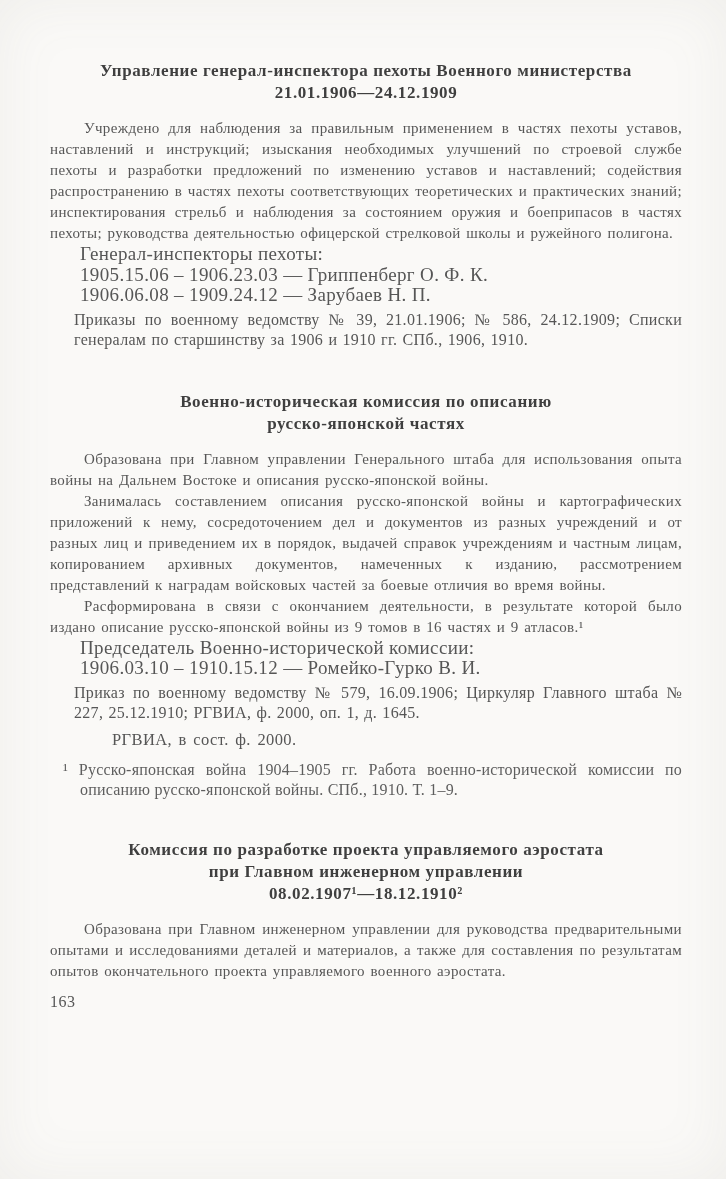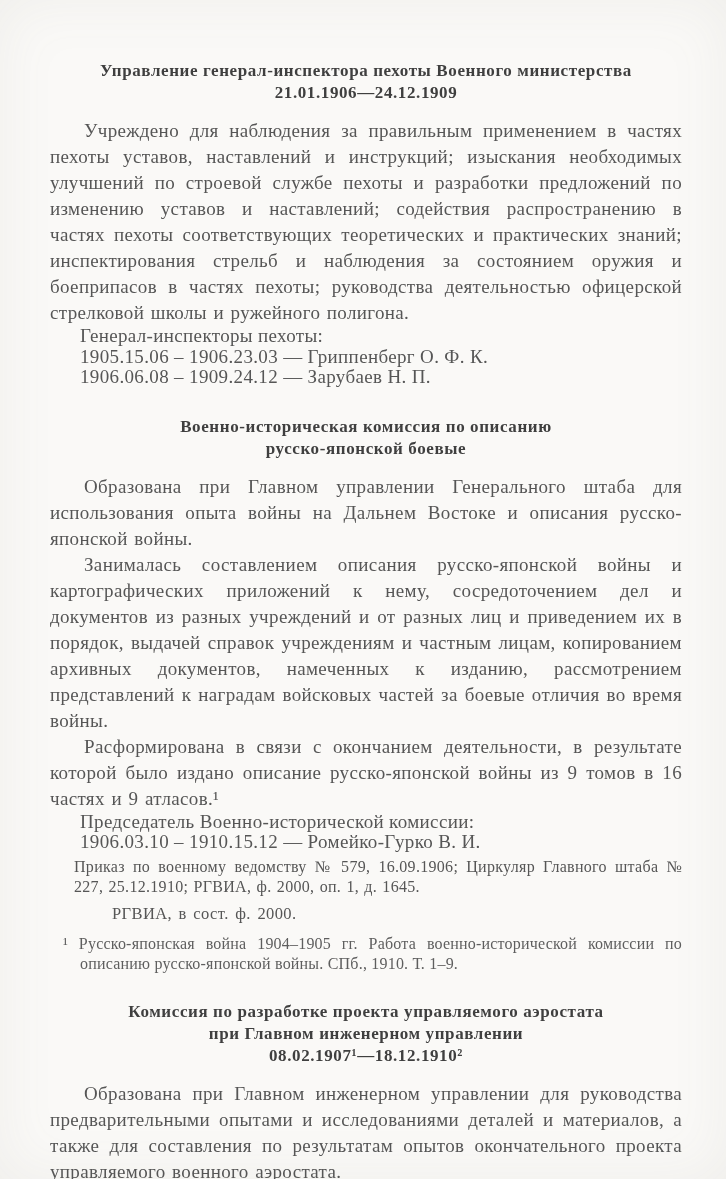--- a/index.html
+++ b/index.html
@@ -20,35 +20,35 @@
     position: relative;
     width: 726px;
     height: 1179px;
     padding: 60px 44px 0 50px;
     overflow: hidden;
     background: var(--page-bg);
     box-shadow: inset 0 0 60px rgba(120,115,105,0.08);
     color: var(--body-text);
   }
   .entry { margin: 0; }
-  .entry + .entry { margin-top: 28px; }
+  .entry + .entry { margin-top: 40px; }
   .entry-title {
     margin: 0 0 14px 0;
     text-align: center;
     font-size: 17px;
     font-weight: bold;
     line-height: 22px;
     letter-spacing: 0.6px;
     color: var(--heading-text);
   }
   .tl { display: block; }
   .body-par {
     margin: 0;
-    font-size: 19px;
-    line-height: 26px;
+    font-size: 15px;
+    line-height: 21px;
     text-align: justify;
     text-indent: 34px;
     letter-spacing: 0.35px;
     word-spacing: 1.5px;
   }
   .line-item {
     margin: 0 0 0 30px;
     font-size: 19px;
     line-height: 20.5px;
     letter-spacing: 0.35px;
@@ -92,26 +92,27 @@
 
   <section class="entry">
     <h2 class="entry-title">
       <span class="tl">Управление генерал-инспектора пехоты Военного министерства</span>
       <span class="tl">21.01.1906—24.12.1909</span>
     </h2>
     <p class="body-par">Учреждено для наблюдения за правильным применением в частях пехоты уставов, наставлений и инструкций; изыскания необходимых улучшений по строевой службе пехоты и разработки предложений по изменению уставов и наставлений; содействия распространению в частях пехоты соответствующих теоретических и практических знаний; инспектирования стрельб и наблюдения за состоянием оружия и боеприпасов в частях пехоты; руководства деятельностью офицерской стрелковой школы и ружейного полигона.</p>
     <p class="line-item">Генерал-инспекторы пехоты:</p>
     <p class="line-item">1905.15.06 – 1906.23.03 — Гриппенберг О. Ф. К.</p>
     <p class="line-item">1906.06.08 – 1909.24.12 — Зарубаев Н. П.</p>
+    <p class="sources">Приказы по военному ведомству № 39, 21.01.1906; № 586, 24.12.1909; Списки генералам по старшинству за 1906 и 1910 гг. СПб., 1906, 1910.</p>
   </section>
 
   <section class="entry">
     <h2 class="entry-title">
       <span class="tl">Военно-историческая комиссия по описанию</span>
-      <span class="tl">русско-японской боевые</span>
+      <span class="tl">русско-японской частях</span>
     </h2>
     <p class="body-par">Образована при Главном управлении Генерального штаба для использования опыта войны на Дальнем Востоке и описания русско-японской войны.</p>
     <p class="body-par">Занималась составлением описания русско-японской войны и картографических приложений к нему, сосредоточением дел и документов из разных учреждений и от разных лиц и приведением их в порядок, выдачей справок учреждениям и частным лицам, копированием архивных документов, намеченных к изданию, рассмотрением представлений к наградам войсковых частей за боевые отличия во время войны.</p>
     <p class="body-par">Расформирована в связи с окончанием деятельности, в результате которой было издано описание русско-японской войны из 9 томов в 16 частях и 9 атласов.¹</p>
     <p class="line-item">Председатель Военно-исторической комиссии:</p>
     <p class="line-item">1906.03.10 – 1910.15.12 — Ромейко-Гурко В. И.</p>
     <p class="sources">Приказ по военному ведомству № 579, 16.09.1906; Циркуляр Главного штаба № 227, 25.12.1910; РГВИА, ф. 2000, оп. 1, д. 1645.</p>
     <p class="archive">РГВИА, в сост. ф. 2000.</p>
     <p class="footnote">¹ Русско-японская война 1904–1905 гг. Работа военно-исторической комиссии по описанию русско-японской войны. СПб., 1910. Т. 1–9.</p>
   </section>

